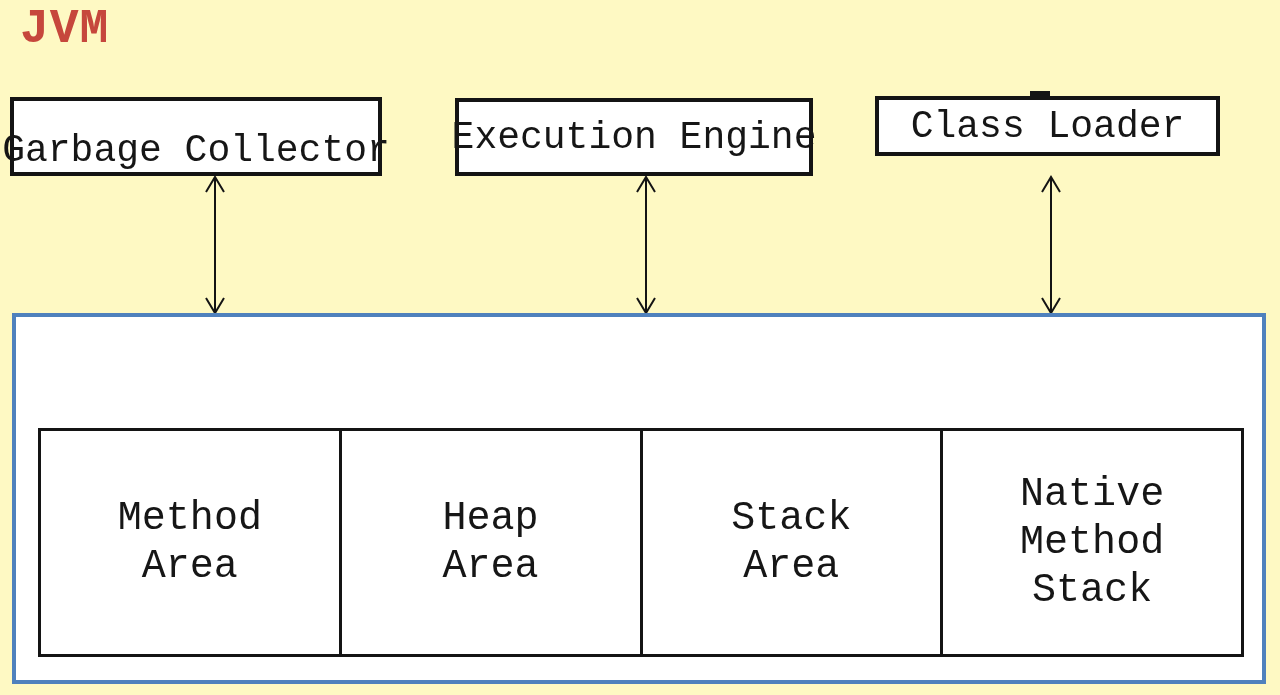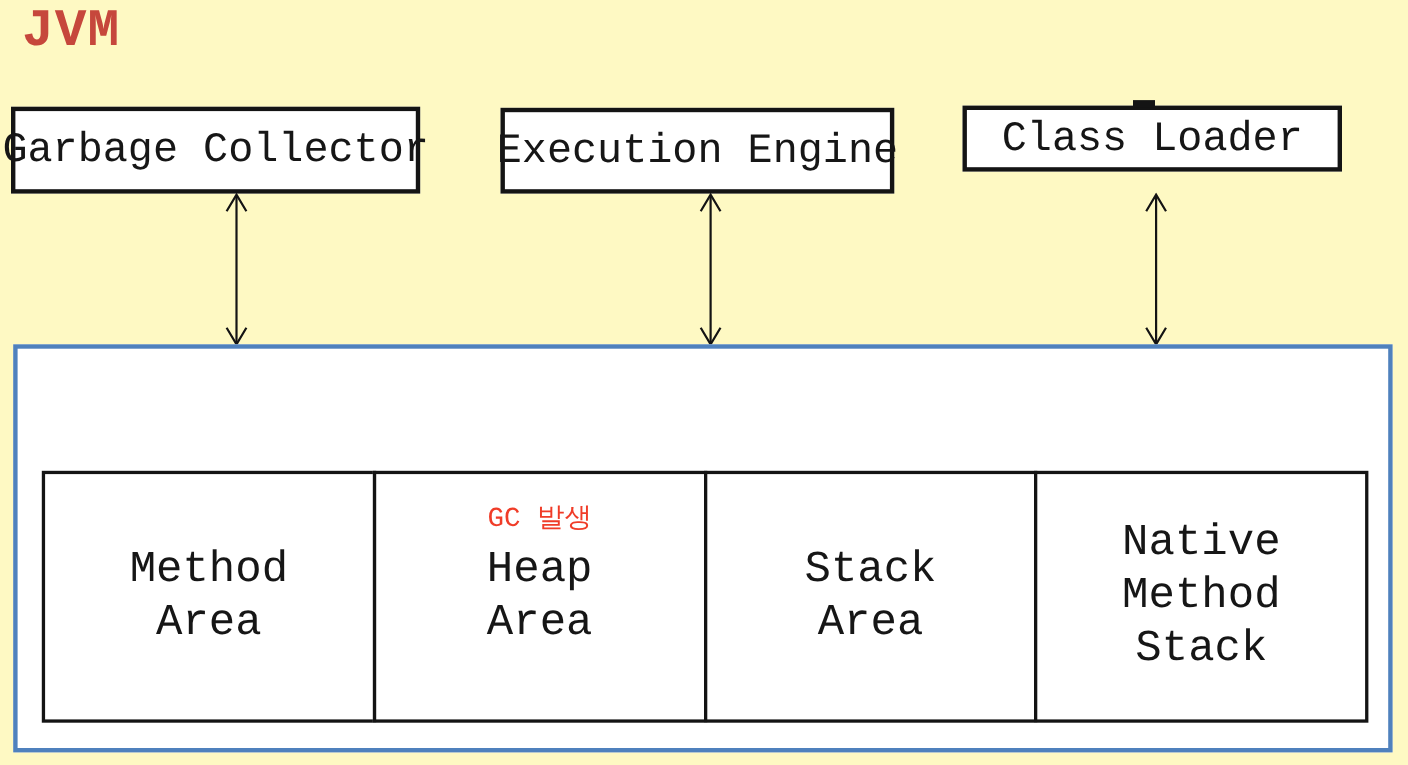--- a/index.html
+++ b/index.html
@@ -17,21 +17,21 @@
   }
   .top-box{
     position:absolute;
     box-sizing:border-box;
     border:4px solid #141414;
     background:#ffffff;
     display:flex;align-items:center;justify-content:center;
     font-size:38px;color:#161616;
     white-space:nowrap;
   }
-  .box-gc{left:10px;top:97px;width:372px;height:79px;}
+  .box-gc{left:10px;top:97px;width:372px;height:79px;align-items:flex-end;}
   .box-ee{left:455px;top:98px;width:358px;height:78px;text-align:right;}
   .box-cl{left:875px;top:96px;width:345px;height:60px;text-align:center;}
   .cl-notch{
     position:absolute;left:1030px;top:91px;width:20px;height:7px;
     background:#141414;
   }
   .v-arrow{position:absolute;width:30px;height:140px;top:175px;}
   .arrow-gc{left:200px;}
   .arrow-ee{left:631px;}
   .arrow-cl{left:1036px;}
@@ -117,21 +117,20 @@
 
 
   <div class="areas-row">
 
     <div class="area-cell">
       <span class="area-label">Method
 Area</span>
     </div>
 
     <div class="area-cell">
-      <div class="gc-note">GC 발생</div>
       <span class="area-label">Heap
 Area</span>
     </div>
 
     <div class="area-cell">
       <span class="area-label">Stack
 Area</span>
     </div>
 
 

